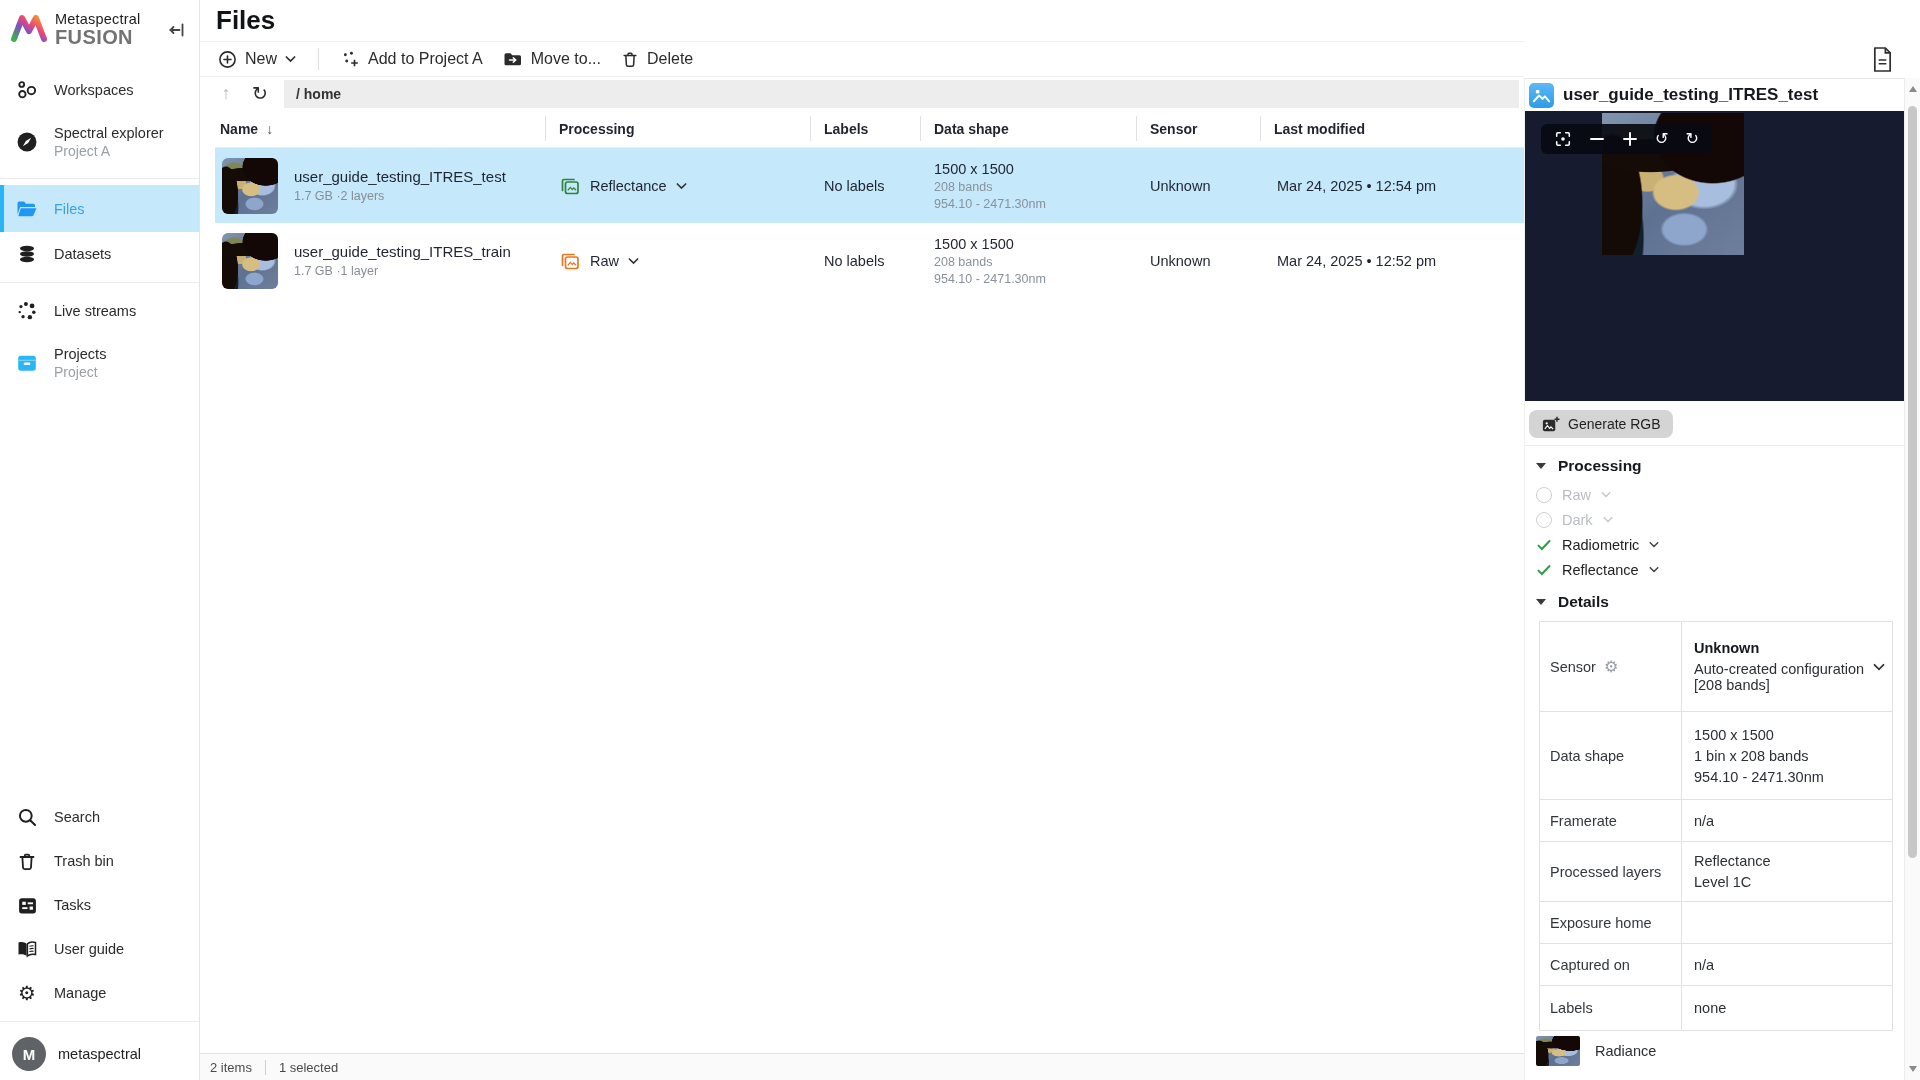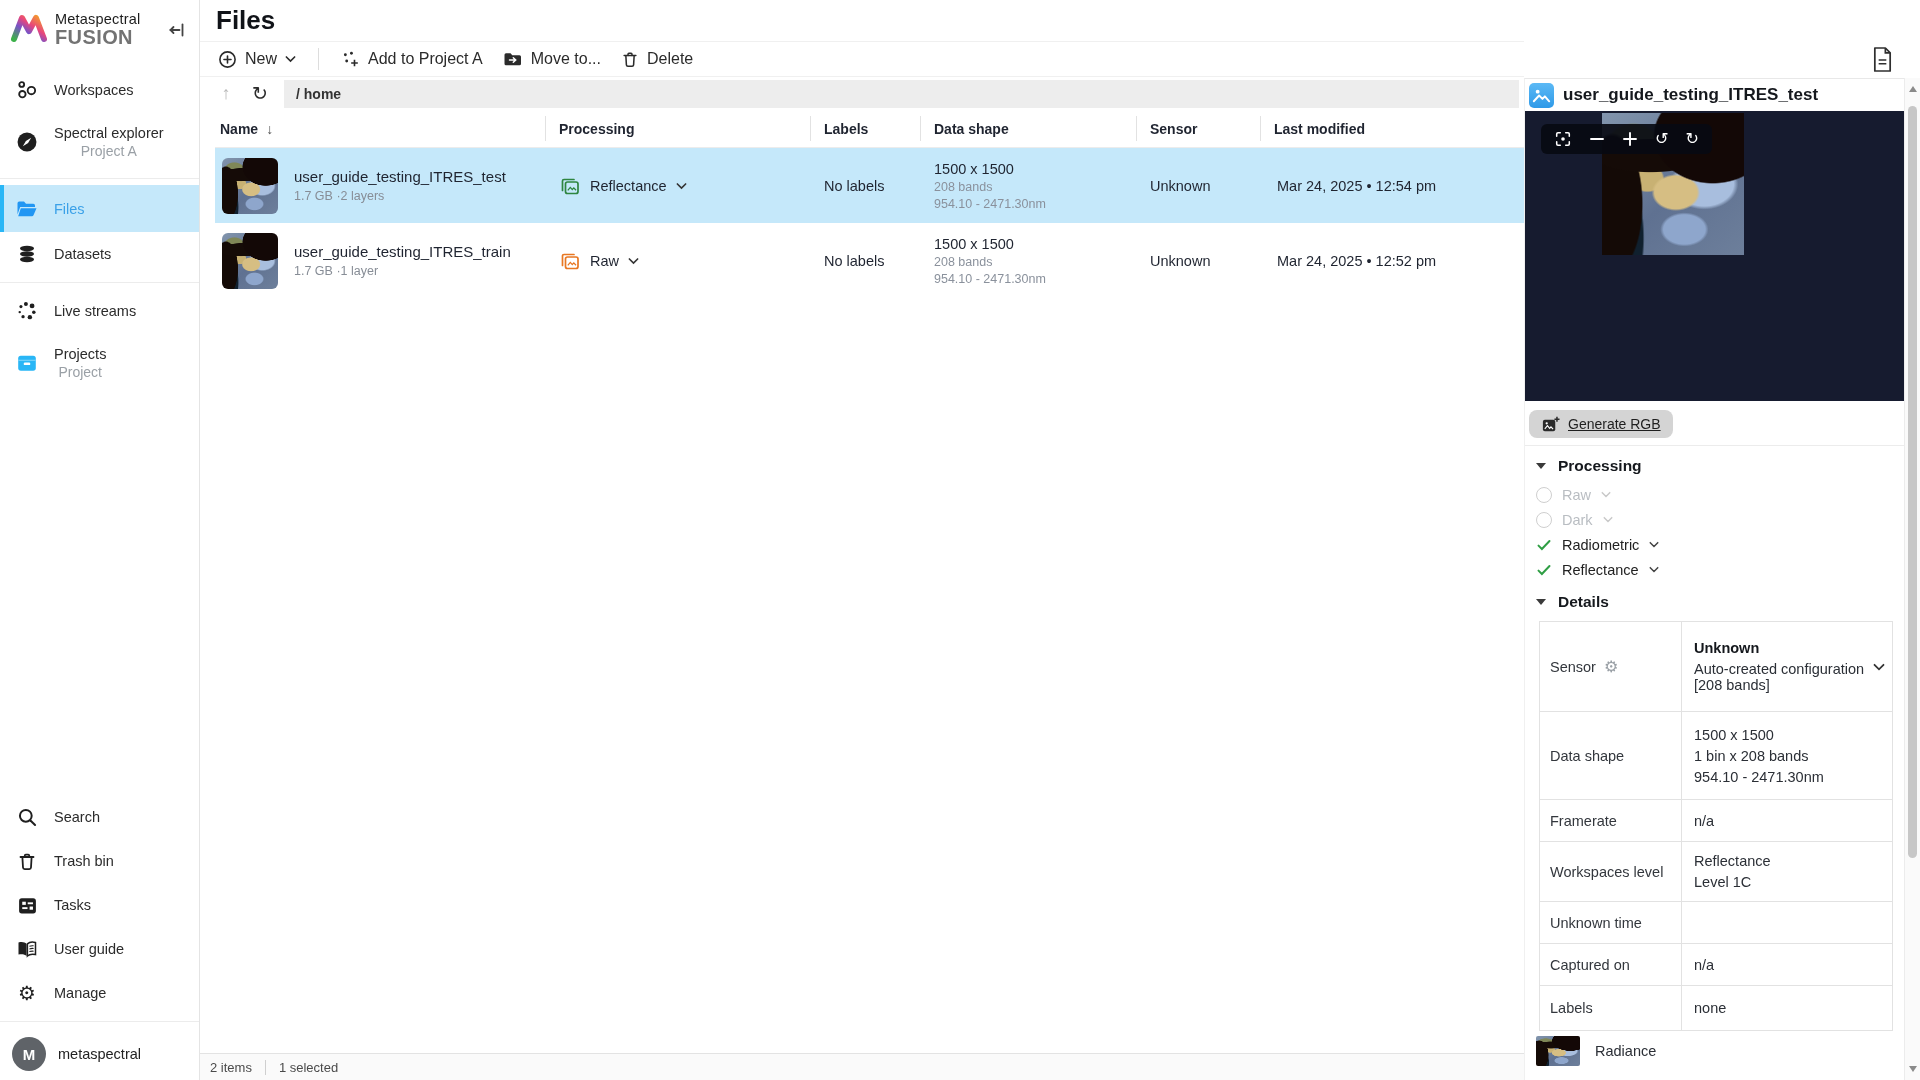--- a/index.html
+++ b/index.html
@@ -29,21 +29,21 @@
   
   .sidebar { position:absolute; left:0; top:0; width:200px; height:1080px; background:#fff;
              border-right:1px solid #e4e4e4; display:flex; flex-direction:column; }
   .logo-row { height:64px; display:flex; align-items:flex-start; padding:12px 10px 0 10px; }
   .brand { margin-left:7px; line-height:1.05; }
   .brand-top { font-size:14.5px; color:#1c1c1c; letter-spacing:.2px; }
   .brand-bottom { font-size:20px; font-weight:700; color:#737373; letter-spacing:.4px; }
   .collapse-btn { margin-left:auto; margin-top:6px; cursor:pointer; padding:2px; }
 
   .nav-item { height:44px; display:flex; align-items:center; padding-left:16px; gap:16px;
-              font-size:14.5px; color:#2b2b2b; cursor:pointer; position:relative;text-align:center; }
+              font-size:14.5px; color:#2b2b2b; cursor:pointer; position:relative; }
   .nav-item .ni-icon { width:22px; display:flex; justify-content:center; flex:none; }
   .nav-item.two-line { height:60px; }
   .ni-sub { color:#9aa0a6; font-size:14px; margin-top:2px; }
   .nav-item.selected { background:#c5e8fa; color:#3ba1e8; height:47px; }
   .nav-item.selected::before { content:""; position:absolute; left:0; top:0; bottom:0; width:4px; background:#29b6f6; }
   .nav-divider { height:1px; background:#ececec; margin:6px 0; }
   .nav-top { padding-top:4px; }
   .nav-bottom { margin-top:auto; }
   .user-row { height:52px; display:flex; align-items:center; gap:12px; padding-left:12px; cursor:pointer; }
   .avatar { width:34px; height:34px; border-radius:50%; background:#5f6368; color:#fff;
@@ -105,21 +105,21 @@
 
   .preview { height:290px; background:#161b2f; position:relative; }
   .preview-img { position:absolute; left:77px; top:2px; width:142px; height:142px; }
   .preview-toolbar { position:absolute; left:16px; top:13px; height:30px; border-radius:6px;
                      background:rgba(8,10,18,.92); display:flex; align-items:center; gap:17px;
                      padding:0 13px; color:#fff; }
   .pt-glyph { font-size:16px; color:#fff; cursor:pointer; line-height:1; }
 
   .generate-row { padding:9px 0 7px 4px; border-bottom:1px solid #ececec; }
   .generate-btn { display:inline-flex; align-items:center; gap:8px; background:#d4d4d4;
-                  border-radius:8px; height:28px; padding:8px 12px; font-size:14px; color:#1f1f1f; cursor:pointer;text-decoration:underline; }
+                  border-radius:8px; height:28px; padding:8px 12px; font-size:14px; color:#1f1f1f; cursor:pointer; }
 
   .section-head { display:flex; align-items:center; gap:12px; padding:11px 0 7px 11px;
                   font-size:15.5px; font-weight:700; color:#15181d; cursor:pointer; }
   .tri-down { width:0; height:0; border-left:5px solid transparent; border-right:5px solid transparent;
               border-top:6px solid #3a3a3a; }
 
   .proc-item { display:flex; align-items:center; gap:10px; padding:4.5px 0 4.5px 11px; font-size:14.5px; color:#222; }
   .proc-item.disabled { color:#b9bdc2; }
   .radio-circle { width:16px; height:16px; border:1.5px solid #cfcfcf; border-radius:50%; flex:none; }
 
@@ -616,30 +616,30 @@
     <div class="dt-row mh42">
       <div class="dt-label">
           <span>Framerate</span>
         </div>
       <div class="dt-value">
           <span>n/a</span>
         </div>
     </div>
     <div class="dt-row mh60">
       <div class="dt-label">
-          <span>Workspaces level</span>
+          <span>Processed layers</span>
         </div>
       <div class="dt-value">
         <span>Reflectance</span>
         <span>Level 1C</span>
       </div>
     </div>
     <div class="dt-row mh42">
       <div class="dt-label">
-          <span>Unknown time</span>
+          <span>Exposure home</span>
         </div>
     </div>
     <div class="dt-row mh42">
       <div class="dt-label">
           <span>Captured on</span>
         </div>
       <div class="dt-value">
           <span>n/a</span>
         </div>
     </div>

